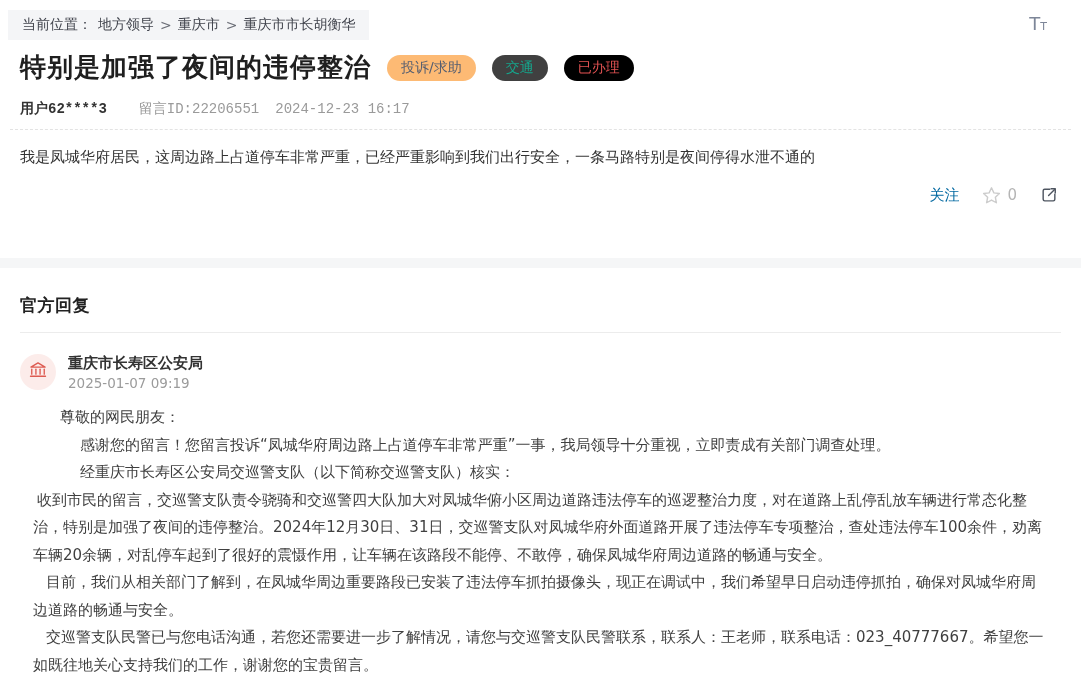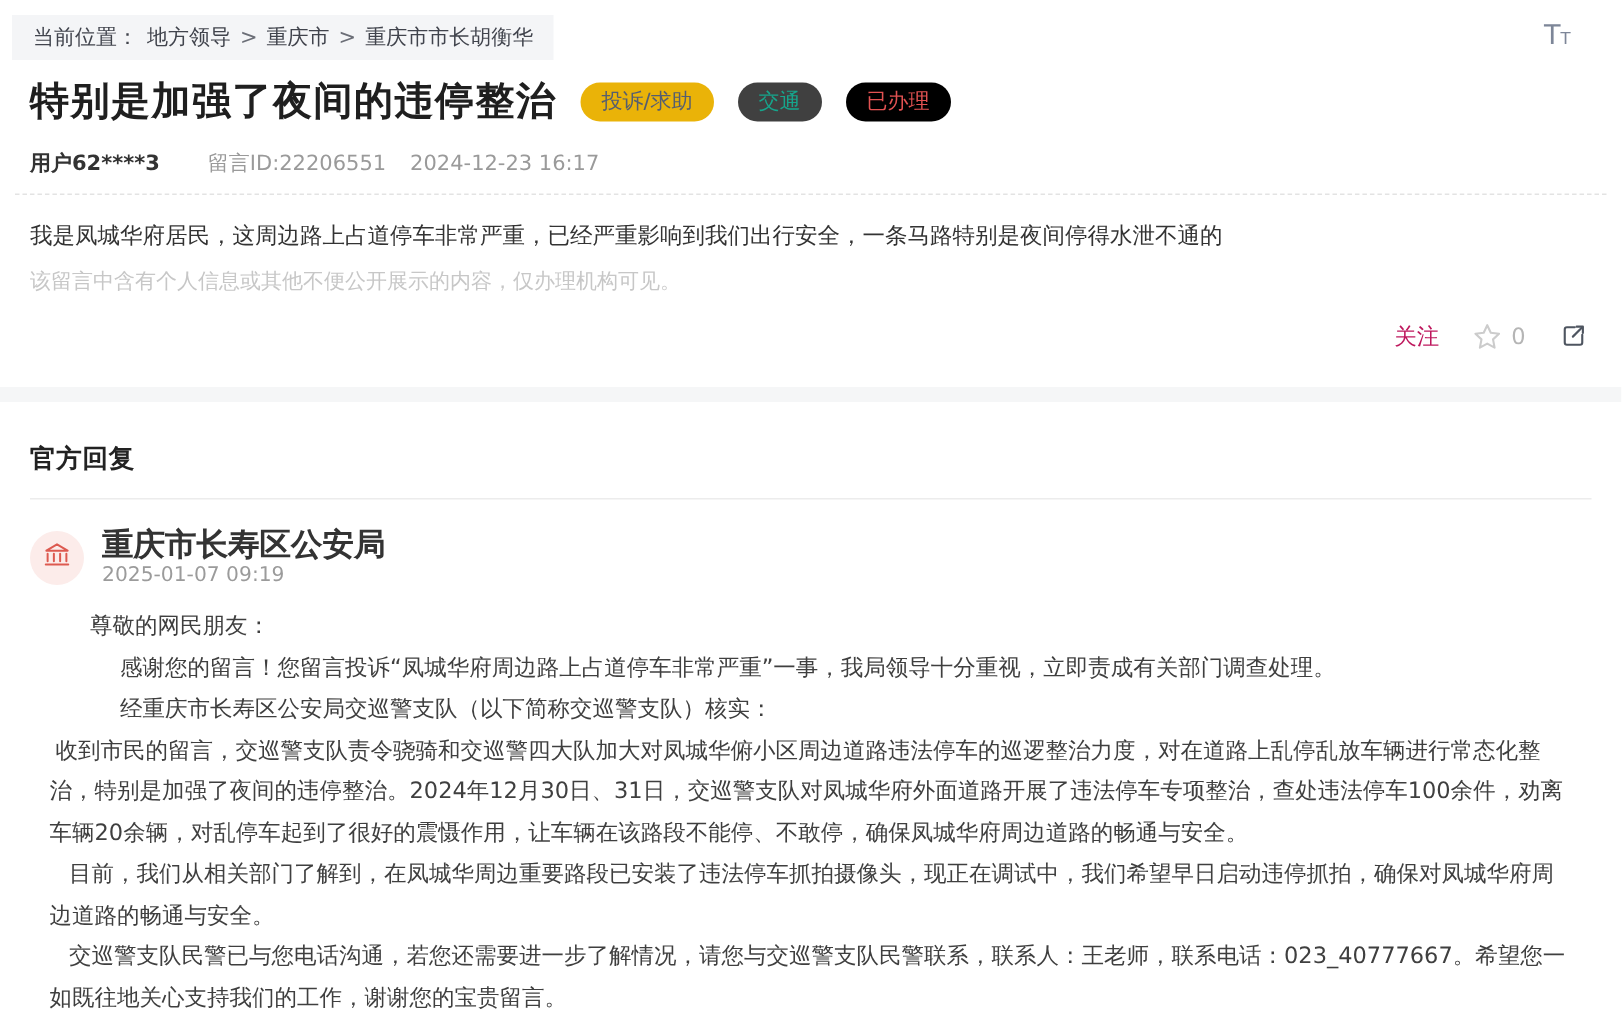--- a/index.html
+++ b/index.html
@@ -20,51 +20,51 @@
   }
   .breadcrumb .crumb-link { cursor:pointer; }
   .breadcrumb .sep { color:#6b6e77; }
   .font-resizer { color:#7d8698; cursor:pointer; line-height:20px; margin-top:4px; }
   .font-resizer .bigT { font-size:18px; }
   .font-resizer .smallT { font-size:11px; }
 
   .title-row { display:flex; align-items:center; gap:16px; padding:0 20px; margin-top:10px; }
   .post-title { font-size:26px; font-weight:bold; color:#1f1f1f; letter-spacing:1px; }
   .tag { font-size:14px; padding:4px 14px; border-radius:14px; white-space:nowrap; }
-  .tag-type  { background:#eab308; color:#555e70; }
+  .tag-type  { background:#fdba74; color:#555e70; }
   .tag-field { background:#404040; color:#16a58c; }
   .tag-state { background:#000000; color:#e25252; }
 
-  .meta-row { display:flex; align-items:center; padding:0 20px; margin-top:15px; font-size:14px; }
+  .meta-row { display:flex; align-items:center; padding:0 20px; margin-top:15px; font-size:14px;font-family:Liberation Mono, monospace; }
   .meta-user { font-weight:bold; color:#333; margin-right:32px; }
   .meta-gray { color:#9a9a9a; }
   .meta-id { margin-right:16px; }
 
   .dashed-divider { border-top:1px dashed #e3e3e3; margin:11px 10px 0 10px; }
 
   .body-text { padding:0 20px; margin-top:16px; font-size:15px; color:#333; line-height:22px; }
   .privacy-note { padding:0 20px; margin-top:11px; font-size:14px; color:#c7c7c7; }
 
   .actions-row { display:flex; justify-content:flex-end; align-items:center; gap:22px; padding-right:22px; margin-top:15px; height:24px; }
-  .follow-btn { color:#be185d; font-size:15px; cursor:pointer; }
+  .follow-btn { color:#0369a1; font-size:15px; cursor:pointer; }
   .fav { display:flex; align-items:center; gap:5px; cursor:pointer; }
   .fav-count { color:#b5b5b5; font-size:15px; }
   .icon-btn { cursor:pointer; display:inline-flex; }
 
   
   .section-gap { height:10px; background:#f5f6f7; }
 
   
   .reply-section { padding:0 20px; }
   .reply-heading { font-size:17px; font-weight:bold; color:#222; margin-top:26px; letter-spacing:0.5px; }
   .reply-divider { border-top:1px solid #ececec; margin-top:15px; }
 
   .reply-head { display:flex; gap:12px; margin-top:21px; align-items:flex-start; }
   .avatar { width:36px; height:36px; border-radius:50%; background:#fcecea; display:flex; align-items:center; justify-content:center; flex:0 0 36px; }
-  .agency-name { font-size:21px; font-weight:bold; color:#333; line-height:18px; }
+  .agency-name { font-size:15px; font-weight:bold; color:#333; line-height:18px; }
   .reply-date { font-size:13.5px; color:#9b9b9b; margin-top:3px; }
 
   .reply-body { margin-top:13px; padding-left:13px; padding-right:11px; font-size:15px; color:#3f3f3f; line-height:27.5px; }
   .reply-body p { margin:0; }
   .ind-a { text-indent:27px; }
   .ind-b { text-indent:47px; }
   .ind-c { text-indent:4px; }
   .ind-d { text-indent:13px; }
 </style>
 </head>
@@ -97,21 +97,20 @@
 
     <div class="meta-row">
       <span class="meta-user">用户62****3</span>
       <span class="meta-gray meta-id">留言ID:22206551</span>
       <span class="meta-gray">2024-12-23 16:17</span>
     </div>
 
     <div class="dashed-divider"></div>
 
     <p class="body-text">我是凤城华府居民，这周边路上占道停车非常严重，已经严重影响到我们出行安全，一条马路特别是夜间停得水泄不通的</p>
-    <p class="privacy-note">该留言中含有个人信息或其他不便公开展示的内容，仅办理机构可见。</p>
 
     <div class="actions-row">
       <span class="follow-btn">关注</span>
       <span class="fav">
         <span class="icon-btn">
           <svg width="21" height="21" viewBox="0 0 24 24" fill="none" stroke="#cccccc" stroke-width="1.6" stroke-linejoin="round">
             <path d="M12 3.2 L14.7 9 L21 9.7 L16.4 14 L17.6 20.3 L12 17.2 L6.4 20.3 L7.6 14 L3 9.7 L9.3 9 Z"></path>
           </svg>
         </span>
         <span class="fav-count">0</span>

